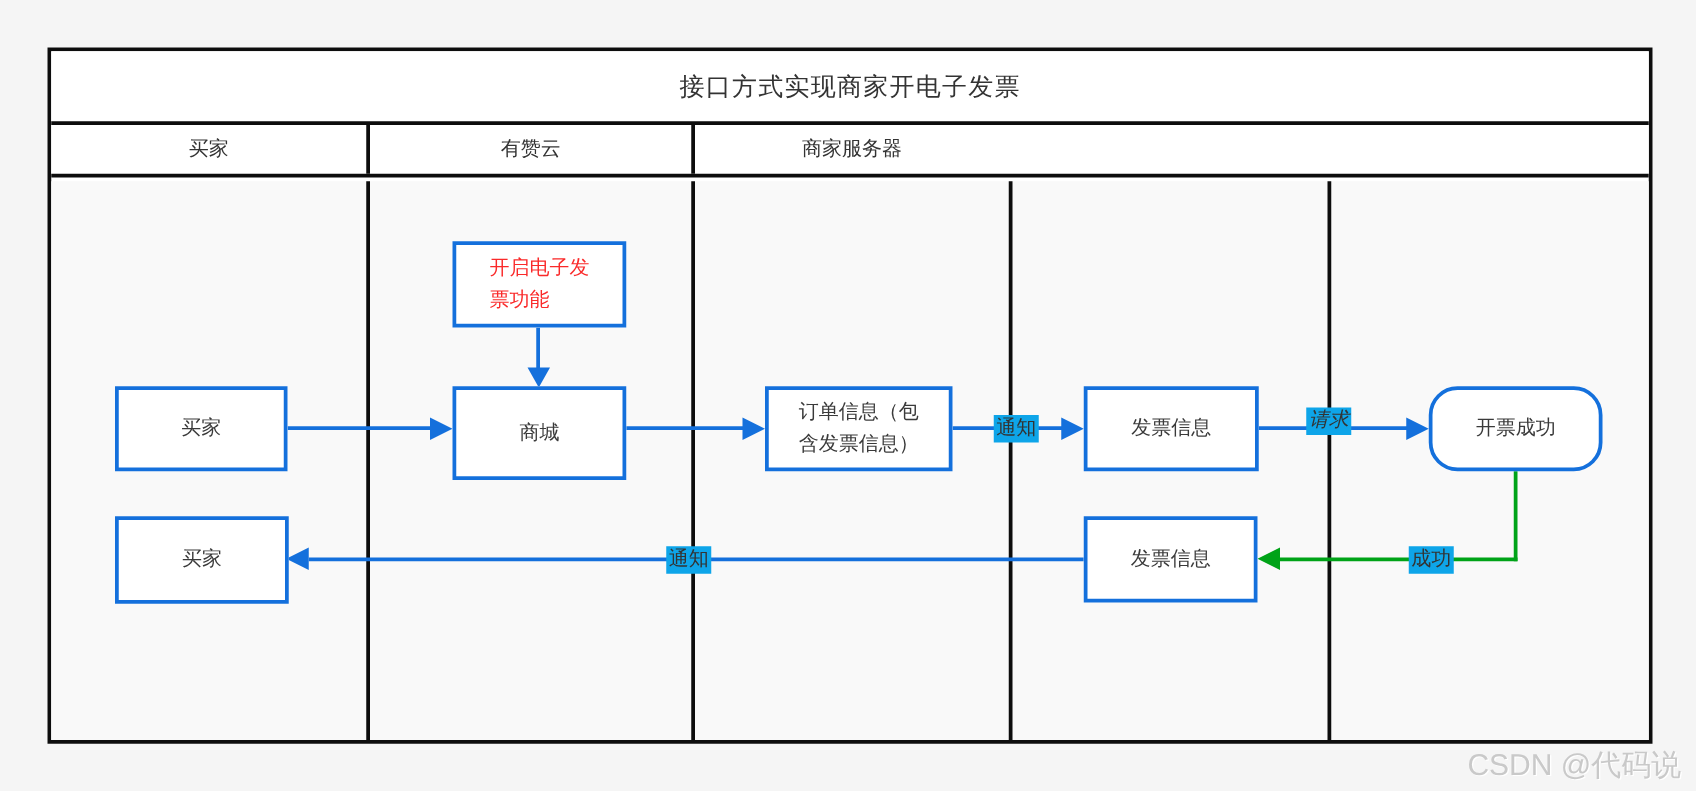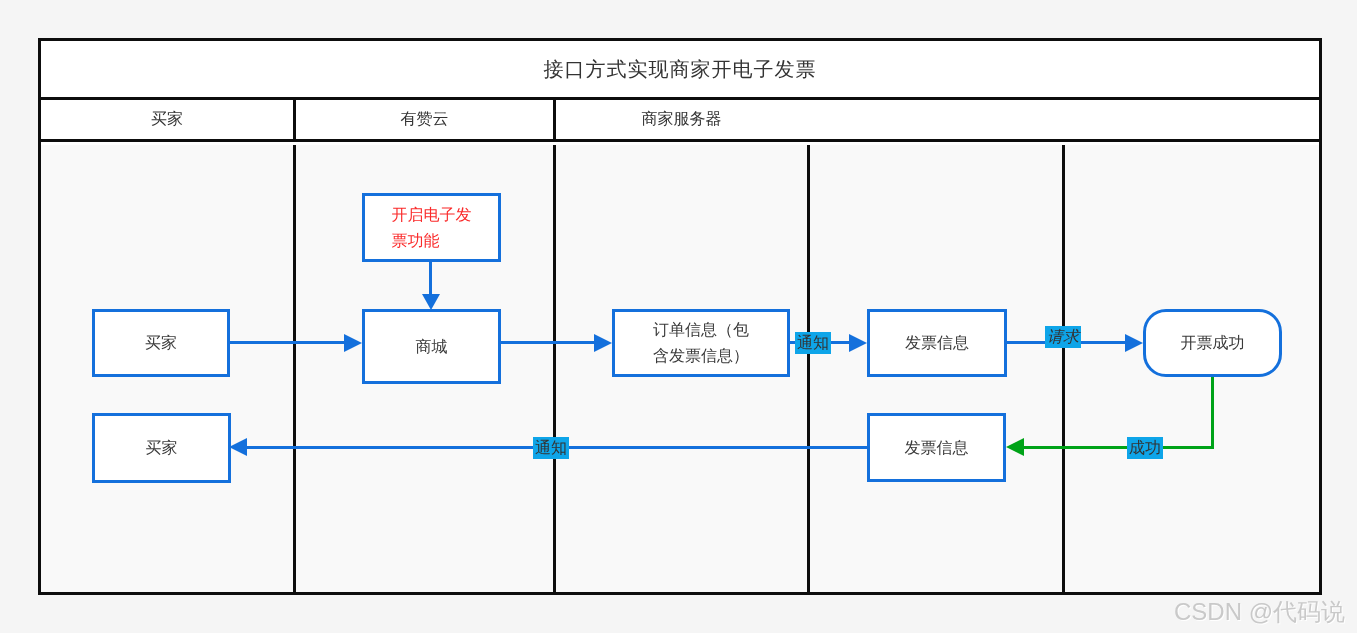--- a/index.html
+++ b/index.html
@@ -122,21 +122,21 @@
   <div class="arrow left" style="left:229px; top:438px;"></div>
   <div class="edge-label" style="left:551px; top:448px;">通知</div>
 
   <div class="node note" style="left:362px; top:193px; width:139px; height:69px;">开启电子发
 票功能</div>
 
   <div class="node" style="left:92px; top:309px; width:138px; height:68px;">买家</div>
 
   <div class="node" style="left:362px; top:309px; width:139px; height:75px;">商城</div>
 
-  <div class="node" style="left:612px; top:309px; width:178px; height:68px;">订单信息（包
+  <div class="node" style="left:612px; top:309px; width:150px; height:68px;">订单信息（包
 含发票信息）</div>
 
   <div class="node" style="left:867px; top:309px; width:140px; height:68px;">发票信息</div>
 
   <div class="node" style="left:1143px; top:309px; width:139px; height:68px;border-radius:23px;">开票成功</div>
 
   <div class="node" style="left:92px; top:413px; width:139px; height:70px;">买家</div>
 
   <div class="node" style="left:867px; top:413px; width:139px; height:69px;">发票信息</div>
 

